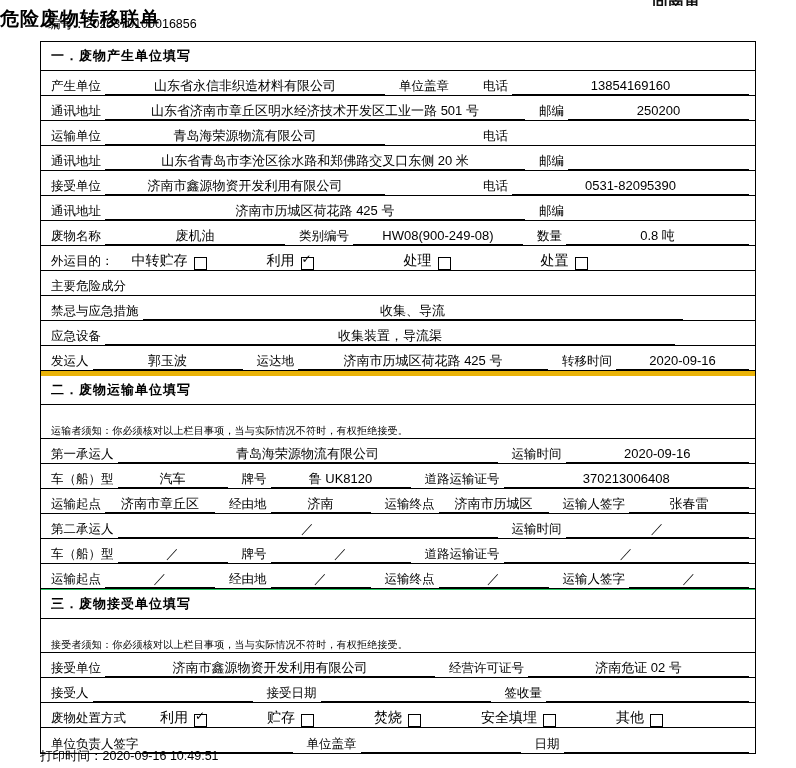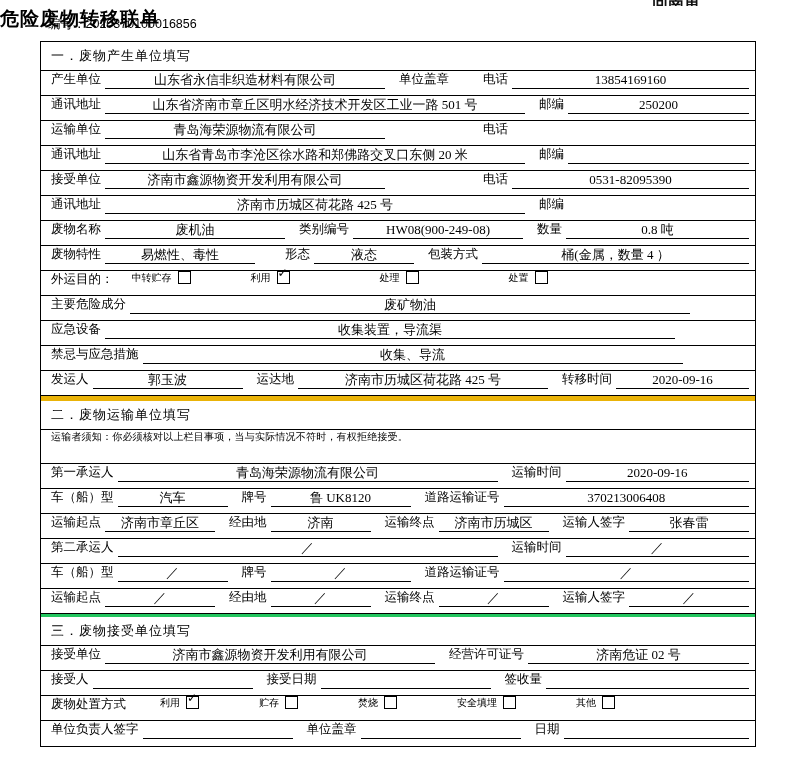--- a/index.html
+++ b/index.html
@@ -59,34 +59,33 @@
     position: absolute;
     left: 40px;
     top: 41px;
     width: 716px;
     border: 1px solid #000;
     box-sizing: border-box;
   }
   .section-head {
     border-bottom: 1px solid #000;
     padding: 5px 0 5px 10px;
-    font-weight: normal;
+    font-weight: bold;
     font-size: 13px;
     letter-spacing: 1px;
   }
   .row {
     display: flex;
-    align-items: flex-start;
+    align-items: flex-end;
     border-bottom: 1px solid #000;
     height: 25px;
     box-sizing: border-box;
     padding-left: 10px;
     padding-right: 6px;
     white-space: nowrap;
-    font-family: Liberation Serif, serif;
   }
   .row.last { border-bottom: none; }
   .row.tall { height: 26px; }
   .lbl {
     flex: none;
     font-size: 12.5px;
     padding-right: 4px;
   }
   .val {
     flex: none;
@@ -120,21 +119,21 @@
   .cb.checked::after {
     content: "✓";
     position: absolute;
     left: 0px;
     top: -5px;
     font-size: 12px;
     line-height: 12px;
   }
   .opt {
     display: inline-block;
-    font-size: 10px;
+    font-size: 14px;
   }
   
   .print-time {
     position: absolute;
     left: 40px;
     top: 748px;
     font-size: 12.5px;
   }
 </style>
 </head>
@@ -208,30 +207,20 @@
       <span class="lbl">废物名称</span>
       <span class="val" style="width:180px">废机油</span>
       <span class="gap"></span>
       <span class="lbl">类别编号</span>
       <span class="val" style="width:170px">HW08(900-249-08)</span>
       <span class="gap"></span>
       <span class="lbl">数量</span>
       <span class="val grow">0.8 吨</span>
     </div>
 
-    <div class="row">
-      <span class="lbl">废物特性</span>
-      <span class="val" style="width:150px">易燃性、毒性</span>
-      <span class="gap-lg"></span>
-      <span class="lbl">形态</span>
-      <span class="val" style="width:100px">液态</span>
-      <span class="gap"></span>
-      <span class="lbl">包装方式</span>
-      <span class="val grow">桶(金属，数量  4 ）</span>
-    </div>
 
     <div class="row">
       <span class="lbl">外运目的：</span>
       <span class="gap"></span>
       <span class="opt">中转贮存</span>
       <span class="cb"></span>
       <span class="gap-lg"></span>
         <span class="gap-lg"></span>
       <span class="opt">利用</span>
       <span class="cb checked"></span>
@@ -242,34 +231,33 @@
       <span class="cb"></span>
       <span class="gap-lg"></span>
         <span class="gap-lg"></span>
         <span class="gap-lg"></span>
       <span class="opt">处置</span>
       <span class="cb"></span>
     </div>
 
     <div class="row">
       <span class="lbl">主要危险成分</span>
-      <span class="val" style="width:560px">废矿物油</span>
+    </div>
+
+    <div class="row">
+      <span class="lbl">禁忌与应急措施</span>
+      <span class="val" style="width:540px">收集、导流</span>
     </div>
 
     <div class="row">
       <span class="lbl">应急设备</span>
       <span class="val" style="width:570px">收集装置，导流渠</span>
     </div>
 
     <div class="row">
-      <span class="lbl">禁忌与应急措施</span>
-      <span class="val" style="width:540px">收集、导流</span>
-    </div>
-
-    <div class="row">
       <span class="lbl">发运人</span>
       <span class="val" style="width:150px">郭玉波</span>
       <span class="gap"></span>
       <span class="lbl">运达地</span>
       <span class="val" style="width:250px">济南市历城区荷花路 425 号</span>
       <span class="gap"></span>
       <span class="lbl">转移时间</span>
       <span class="val grow">2020-09-16</span>
     </div>
 
@@ -338,22 +326,25 @@
       <span class="lbl">经由地</span>
       <span class="val" style="width:100px">／</span>
       <span class="gap"></span>
       <span class="lbl">运输终点</span>
       <span class="val" style="width:110px">／</span>
       <span class="gap"></span>
       <span class="lbl">运输人签字</span>
       <span class="val grow">／</span>
     </div>
 
-    <div class="section-head" style="border-top:3px solid #22c55e">三．废物接受单位填写</div>
-
+    <div class="section-head" style="border-top:1px solid #22c55e">三．废物接受单位填写</div>
+
+    <div class="row tall" style="height:34px">
+      <span class="notice" style="padding-left:0">接受者须知：你必须核对以上栏目事项，当与实际情况不符时，有权拒绝接受。</span>
+    </div>
 
     <div class="row">
       <span class="lbl">接受单位</span>
       <span class="val" style="width:330px">济南市鑫源物资开发利用有限公司</span>
       <span class="gap"></span>
       <span class="lbl">经营许可证号</span>
       <span class="val grow">济南危证 02 号</span>
     </div>
 
     <div class="row">
@@ -396,13 +387,14 @@
       <span class="gap"></span>
       <span class="lbl">单位盖章</span>
       <span class="val" style="width:160px"></span>
       <span class="gap"></span>
       <span class="lbl">日期</span>
       <span class="val grow"></span>
     </div>
 
   </div>
 
+  <div class="print-time">打印时间：2020-09-16 10:49:51</div>
 </div>
 
 </body></html>

